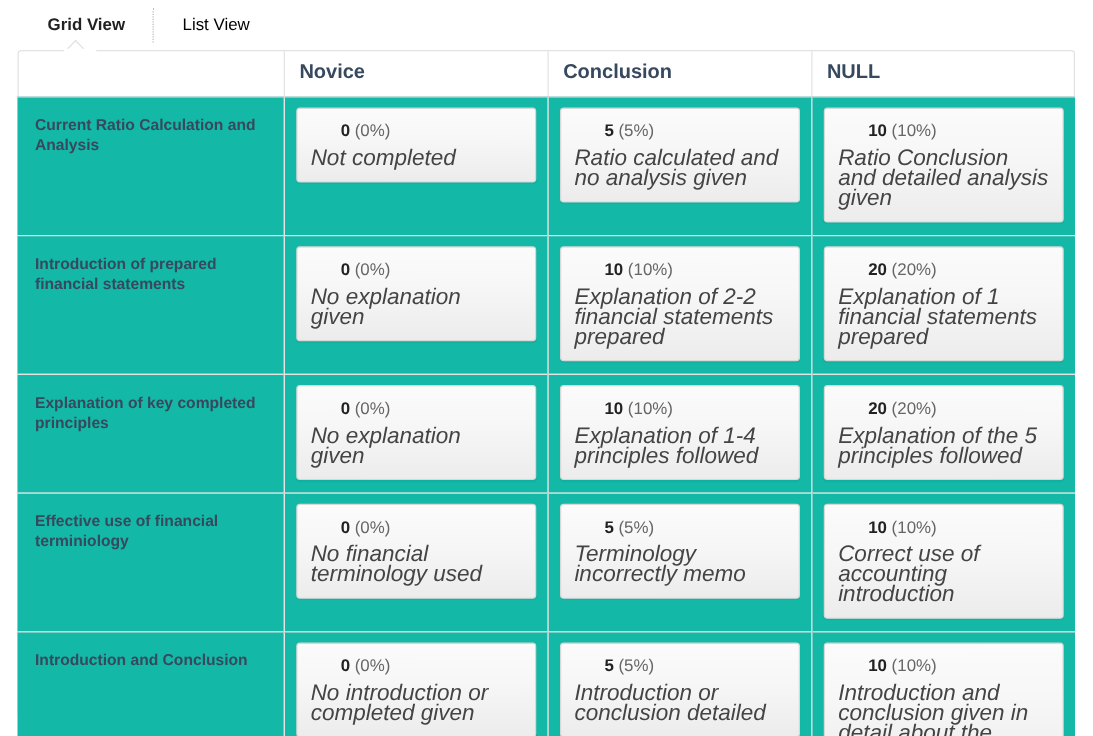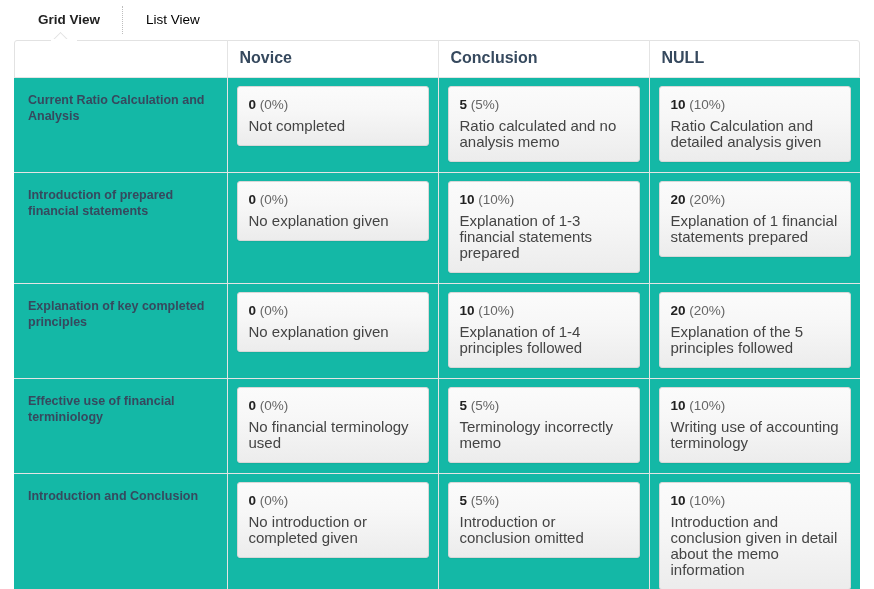--- a/index.html
+++ b/index.html
@@ -165,34 +165,36 @@
     padding: 9px 11px 11px 11px;
     box-sizing: border-box;
   }
 
   .score-line {
     font-size: 13.5px;
     line-height: 18px;
     color: #555555;
     margin-bottom: 4px;
     white-space: nowrap;
+    margin-left: 24px;
   }
   .score-line .pts {
     font-weight: bold;
     color: #222222;
     font-size: 13.5px;
   }
   .score-line .pct {
     color: #666666;
     font-weight: normal;
   }
   .desc {
-    font-size: 15px;
+    font-size: 18px;
     line-height: 16px;
     color: #444444;
+    font-style: italic;
   }
 </style>
 </head>
 <body>
 
 <div class="page">
 
   <div class="tabs">
     <div class="tab active">
       <span>Grid View</span>
@@ -235,30 +237,30 @@
               </div>
               <div class="desc">Not completed</div>
             </div>
           </td>
           <td class="lvl">
             <div class="cell-box">
               <div class="score-line">
                 <span class="pts">5</span>
                 <span class="pct">(5%)</span>
               </div>
-              <div class="desc">Ratio calculated and no analysis memo</div>
+              <div class="desc">Ratio calculated and no analysis given</div>
             </div>
           </td>
           <td class="lvl">
             <div class="cell-box">
               <div class="score-line">
                 <span class="pts">10</span>
                 <span class="pct">(10%)</span>
               </div>
-              <div class="desc">Ratio Calculation and detailed analysis given</div>
+              <div class="desc">Ratio Conclusion and detailed analysis given</div>
             </div>
           </td>
         </tr>
 
         <tr>
           <td class="crit">Introduction of prepared financial statements</td>
           <td class="lvl">
             <div class="cell-box">
               <div class="score-line">
                 <span class="pts">0</span>
@@ -266,21 +268,21 @@
               </div>
               <div class="desc">No explanation given</div>
             </div>
           </td>
           <td class="lvl">
             <div class="cell-box">
               <div class="score-line">
                 <span class="pts">10</span>
                 <span class="pct">(10%)</span>
               </div>
-              <div class="desc">Explanation of 1-3 financial statements prepared</div>
+              <div class="desc">Explanation of 2-2 financial statements prepared</div>
             </div>
           </td>
           <td class="lvl">
             <div class="cell-box">
               <div class="score-line">
                 <span class="pts">20</span>
                 <span class="pct">(20%)</span>
               </div>
               <div class="desc">Explanation of 1 financial statements prepared</div>
             </div>
@@ -337,21 +339,21 @@
               </div>
               <div class="desc">Terminology incorrectly memo</div>
             </div>
           </td>
           <td class="lvl">
             <div class="cell-box">
               <div class="score-line">
                 <span class="pts">10</span>
                 <span class="pct">(10%)</span>
               </div>
-              <div class="desc">Writing use of accounting terminology</div>
+              <div class="desc">Correct use of accounting introduction</div>
             </div>
           </td>
         </tr>
 
         <tr>
           <td class="crit">Introduction and Conclusion</td>
           <td class="lvl">
             <div class="cell-box">
               <div class="score-line">
                 <span class="pts">0</span>
@@ -359,21 +361,21 @@
               </div>
               <div class="desc">No introduction or completed given</div>
             </div>
           </td>
           <td class="lvl">
             <div class="cell-box">
               <div class="score-line">
                 <span class="pts">5</span>
                 <span class="pct">(5%)</span>
               </div>
-              <div class="desc">Introduction or conclusion omitted</div>
+              <div class="desc">Introduction or conclusion detailed</div>
             </div>
           </td>
           <td class="lvl">
             <div class="cell-box">
               <div class="score-line">
                 <span class="pts">10</span>
                 <span class="pct">(10%)</span>
               </div>
               <div class="desc">Introduction and conclusion given in detail about the memo information</div>
             </div>

